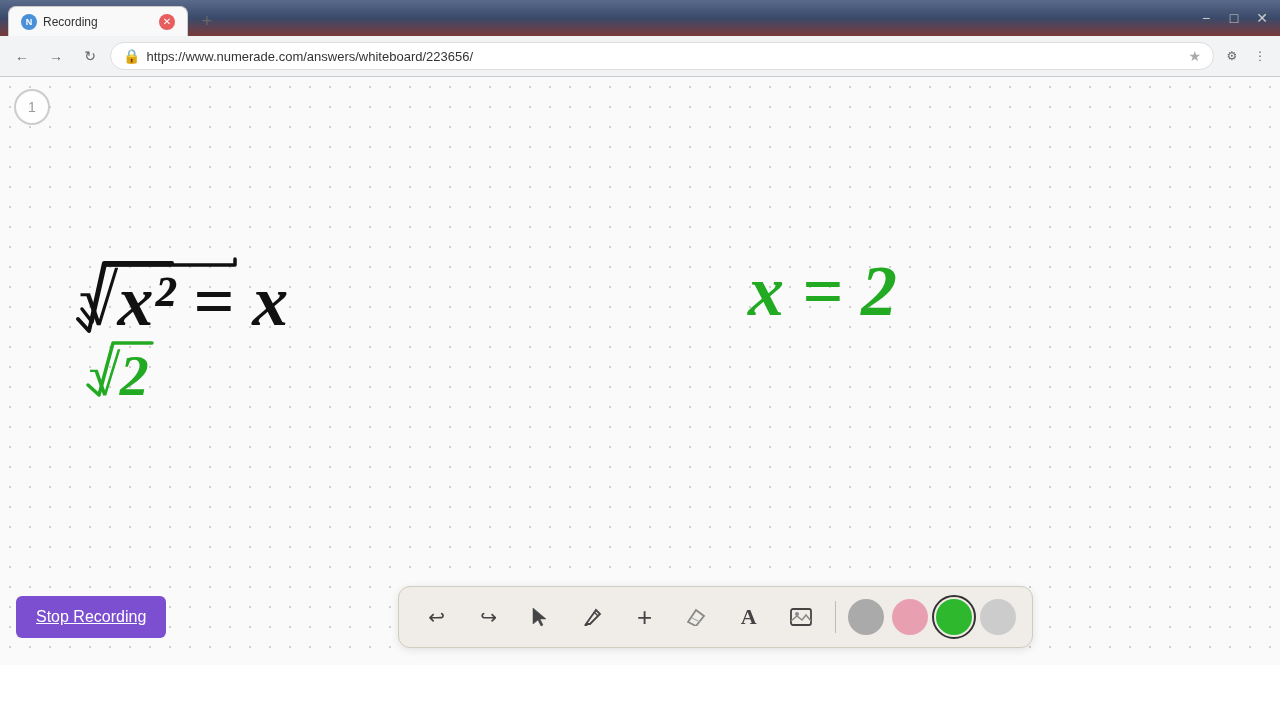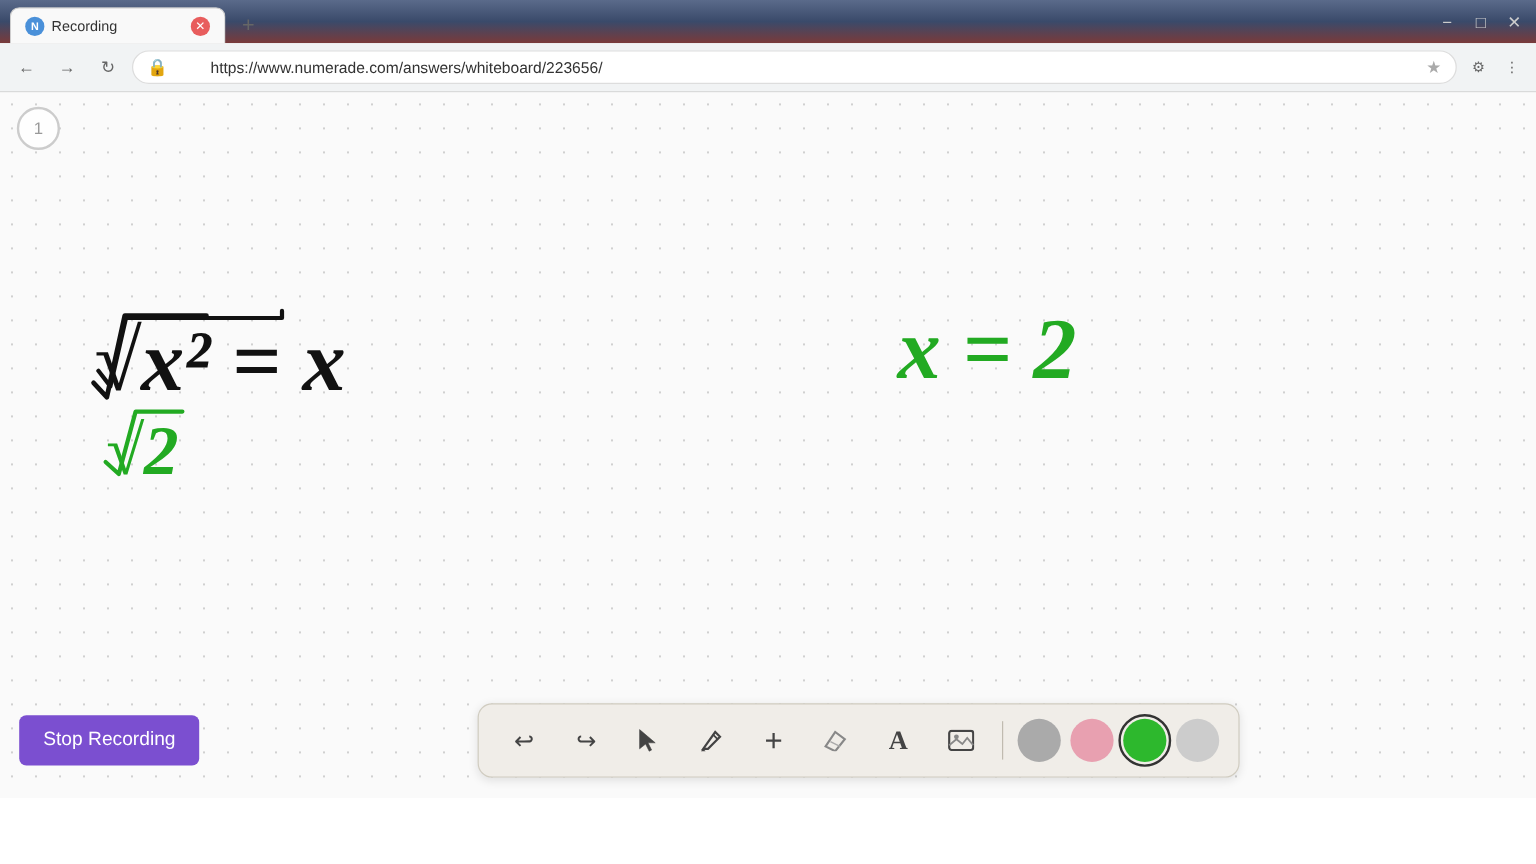--- a/index.html
+++ b/index.html
@@ -115,21 +115,20 @@
       padding: 0 12px;
       font-size: 12px;
       color: #333;
       gap: 6px;
     }
 
     .address-text {
       flex: 1;
       font-size: 13px;
       color: #333;
-      margin-left: 29px;
     }
 
     .browser-actions {
       display: flex;
       align-items: center;
       gap: 4px;
     }
 
     .browser-action-btn {
       width: 24px;
@@ -214,20 +213,21 @@
     .stop-recording-btn {
       background: #7b4fd0;
       color: white;
       border: none;
       border-radius: 6px;
       padding: 12px 20px;
       font-size: 16px;
       font-weight: 500;
       cursor: pointer;
       white-space: nowrap;
+      text-decoration: underline;
     }
 
     .toolbar {
       margin: 0 auto;
       background: #f0ede8;
       border-radius: 12px;
       border: 1px solid #d0ccc0;
       display: flex;
       align-items: center;
       padding: 8px 16px;

